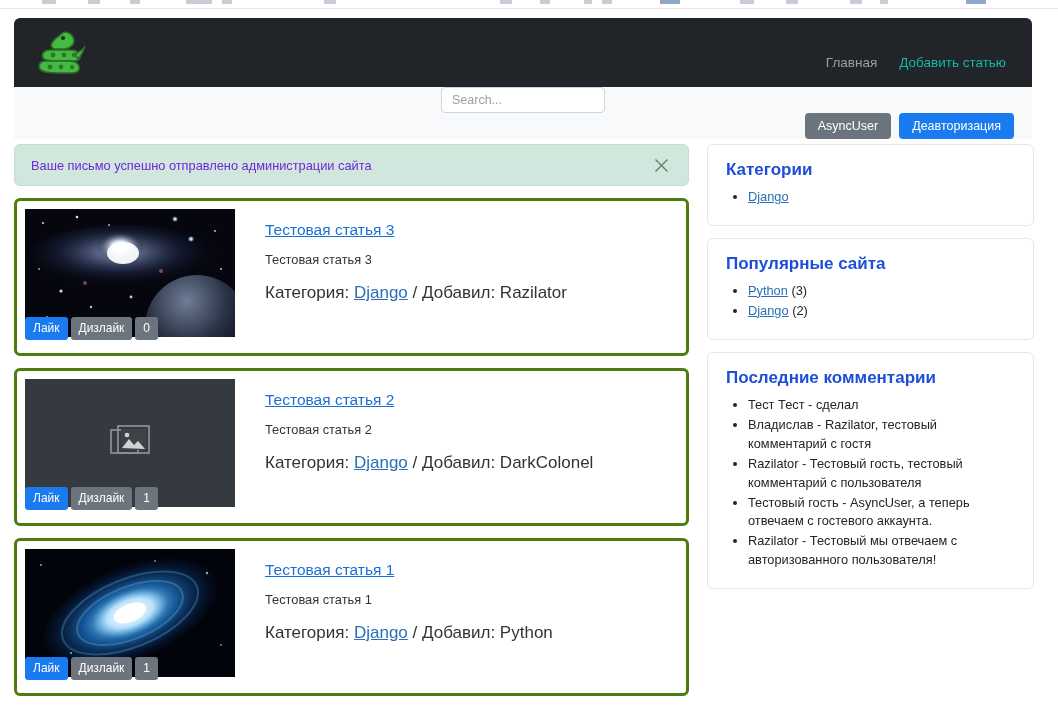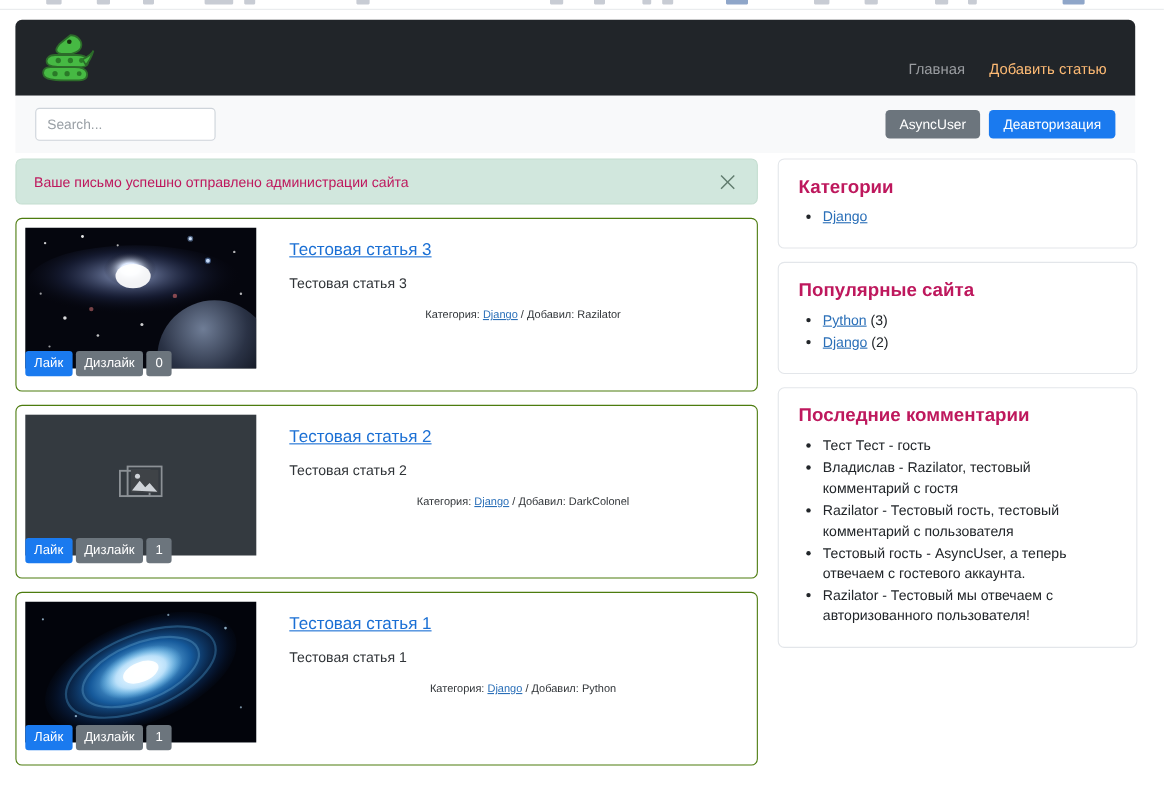--- a/index.html
+++ b/index.html
@@ -50,35 +50,36 @@
     flex: none;
   }
   .nav-links {
     margin-left: auto;
     display: flex; align-items: flex-end; gap: 22px;
     padding-right: 8px;
     padding-top: 20px;
   }
   .nav-link {
     font-size: 13.5px;
-    color: #fdba74;
+    color: #14b8a6;
     text-decoration: none;
     white-space: nowrap;
     cursor: pointer;
   }
   .nav-link.muted { color: #9a9da1; }
 
   
   .subbar {
     position: absolute;
     left: 14px; top: 78px;
     width: 1018px; height: 52px;
     background: #f8f9fa;
     display: flex; align-items: center;
     padding: 0 18px;
+    flex-direction: column;
   }
   .search-input {
     width: 164px; height: 30px;
     border: 1px solid #ced4da;
     border-radius: 4px;
     background: #ffffff;
     font-size: 12.5px;
     color: #495057;
     padding: 0 10px;
     font-family: "Liberation Sans", sans-serif;
@@ -118,34 +119,34 @@
     background: #d1e7dd;
     border: 1px solid #c4ddd0;
     border-radius: 6px;
     height: 42px;
     display: flex; align-items: center;
     padding: 0 16px;
     margin-bottom: 12px;
   }
   .alert-text {
     font-size: 12.8px;
-    color: #be185d;
+    color: #6d28d9;
   }
   .alert-close {
     margin-left: auto;
     width: 22px; height: 22px;
     display: flex; align-items: center; justify-content: center;
     cursor: pointer;
     opacity: .62;
   }
 
   
   .card {
     background: #ffffff;
-    border: 1px solid #4d7c0f;
+    border: 3px solid #4d7c0f;
     border-radius: 6px;
     margin-bottom: 12px;
     position: relative;
     height: 158px;
     overflow: visible;
   }
   .card-inner { display: flex; height: 100%; }
   .thumb {
     width: 210px; height: 128px;
     margin: 8px 0 0 8px;
@@ -170,23 +171,22 @@
     display: inline-block;
     margin: 0 0 13px 0;
     cursor: pointer;
   }
   .card-desc {
     font-size: 12.8px;
     color: #303438;
     margin: 0 0 16px 0;
   }
   .card-meta {
-    font-size: 10px;
+    font-size: 17px;
     color: #303438;
-    text-align: center;
   }
   .card-meta a {
     color: #2a6fb8;
     text-decoration: underline;
     cursor: pointer;
   }
   .vote-bar {
     position: absolute;
     left: 8px; bottom: 13px;
     display: flex; align-items: stretch; gap: 3px;
@@ -209,21 +209,21 @@
   .widget {
     background: #ffffff;
     border: 1px solid #e3e6ea;
     border-radius: 6px;
     padding: 15px 18px 17px 18px;
     margin-bottom: 12px;
   }
   .widget-title {
     font-size: 17px;
     font-weight: 700;
-    color: #be185d;
+    color: #1d4ed8;
     margin: 0 0 8px 0;
   }
   .widget ul {
     margin: 0; padding-left: 22px;
     list-style: disc;
   }
   .widget li {
     font-size: 12.8px;
     color: #212529;
     line-height: 1.48;
@@ -480,21 +480,21 @@
           <li>
             <a>Django</a>
             <span>(2)</span>
           </li>
         </ul>
       </div>
 
       <div class="widget comments">
         <h3 class="widget-title">Последние комментарии</h3>
         <ul>
-          <li>Тест Тест - гость</li>
+          <li>Тест Тест - сделал</li>
           <li>Владислав - Razilator, тестовый комментарий с гостя</li>
           <li>Razilator - Тестовый гость, тестовый комментарий с пользователя</li>
           <li>Тестовый гость - AsyncUser, а теперь отвечаем с гостевого аккаунта.</li>
           <li>Razilator - Тестовый мы отвечаем с авторизованного пользователя!</li>
         </ul>
       </div>
 
     </div>
   </div>
 </div>

